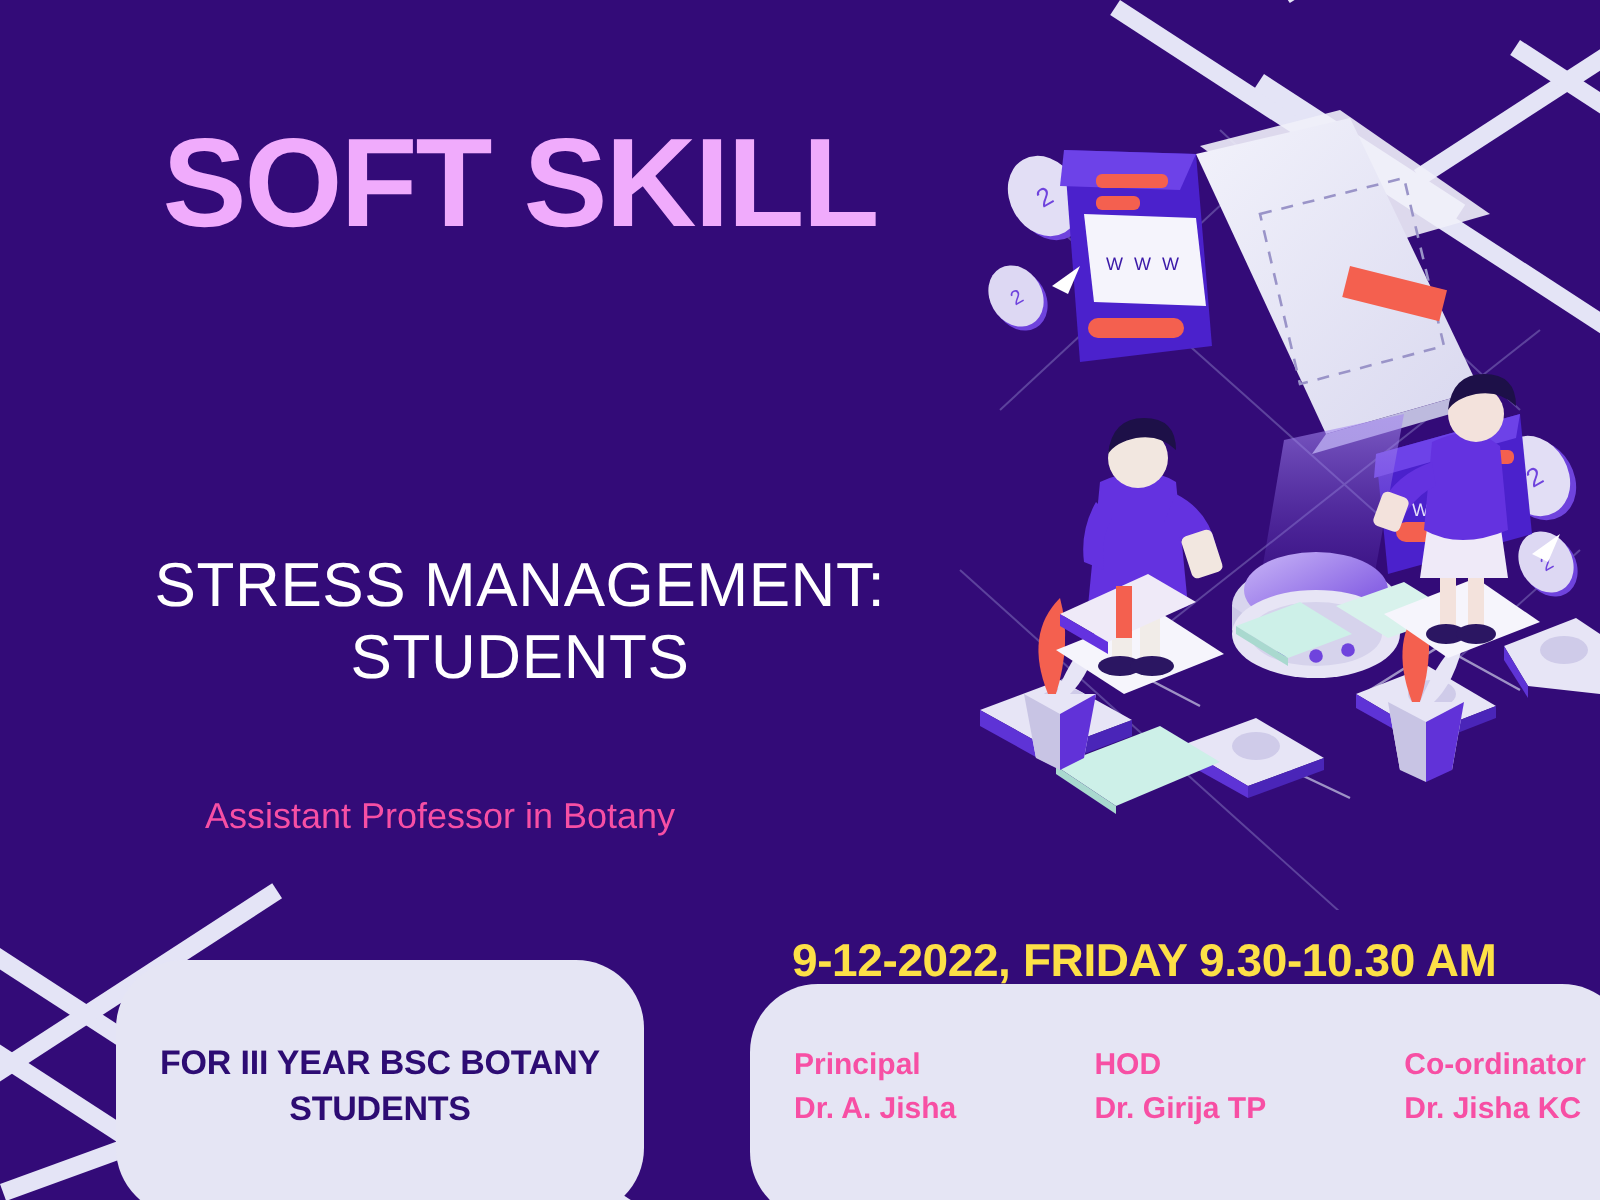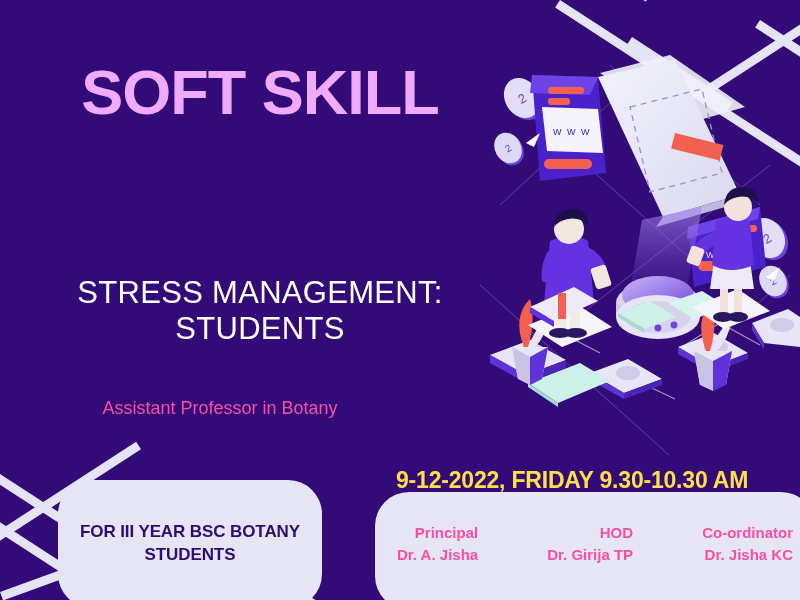--- a/index.html
+++ b/index.html
@@ -115,21 +115,21 @@
     position: absolute; left: 375px; top: 492px;
     width: 440px; height: 118px;
     background: #e5e5f4;
     border-radius: 34px;
     display: flex;
     align-items: center;
     justify-content: space-between;
     padding: 0 22px 14px 22px;
     box-sizing: border-box;
   }
-  .officer { text-align: right; color: #f74fa4; line-height: 1.45; }
+  .officer { text-align: left; color: #f74fa4; line-height: 1.45; }
   .officer .role { display: block; font-size: 15px; font-weight: bold; }
   .officer .person { display: block; font-size: 15px; font-weight: bold; }
 
   
   .illus { position: absolute; left: 470px; top: 55px; width: 330px; height: 400px; }
 </style>
 </head>
 <body>
 
 <div id="poster">

